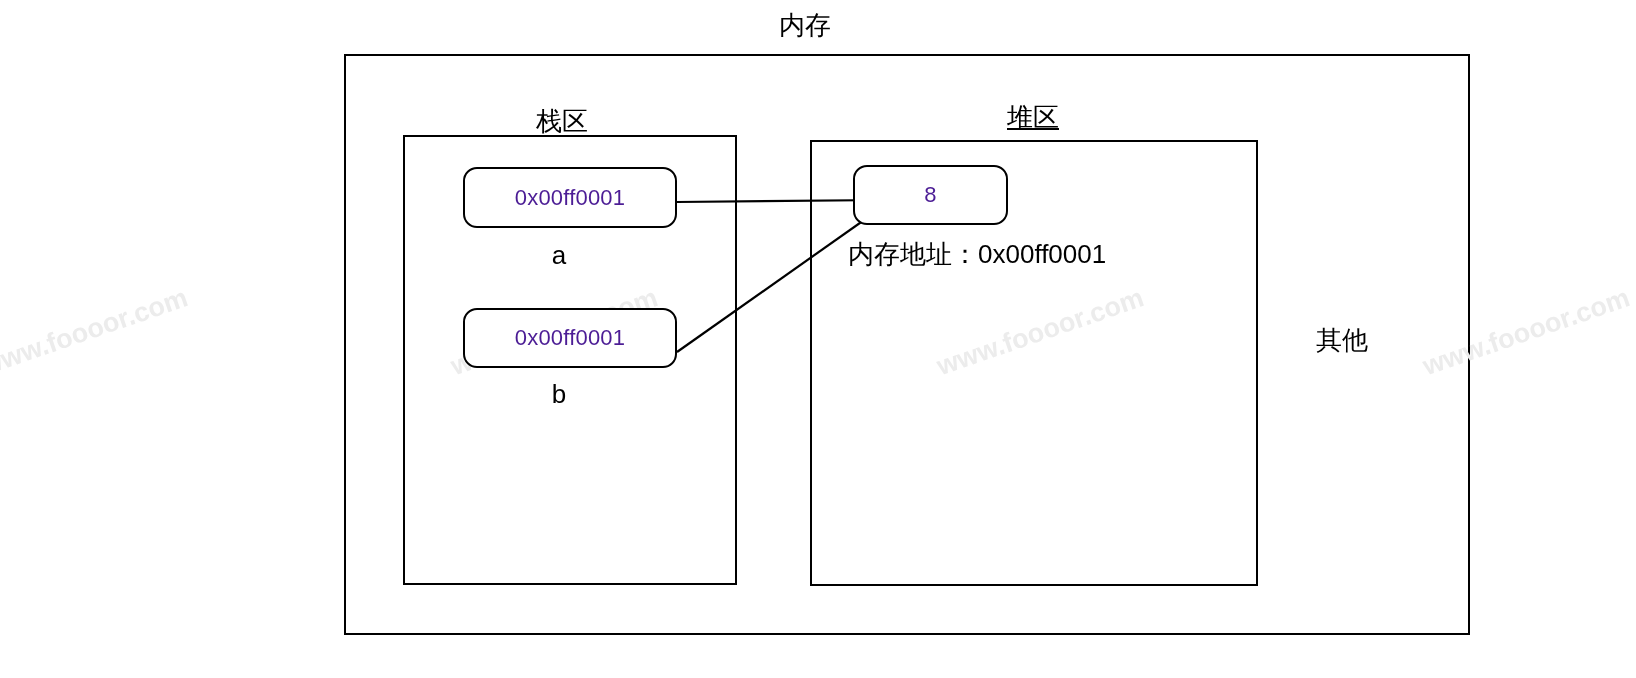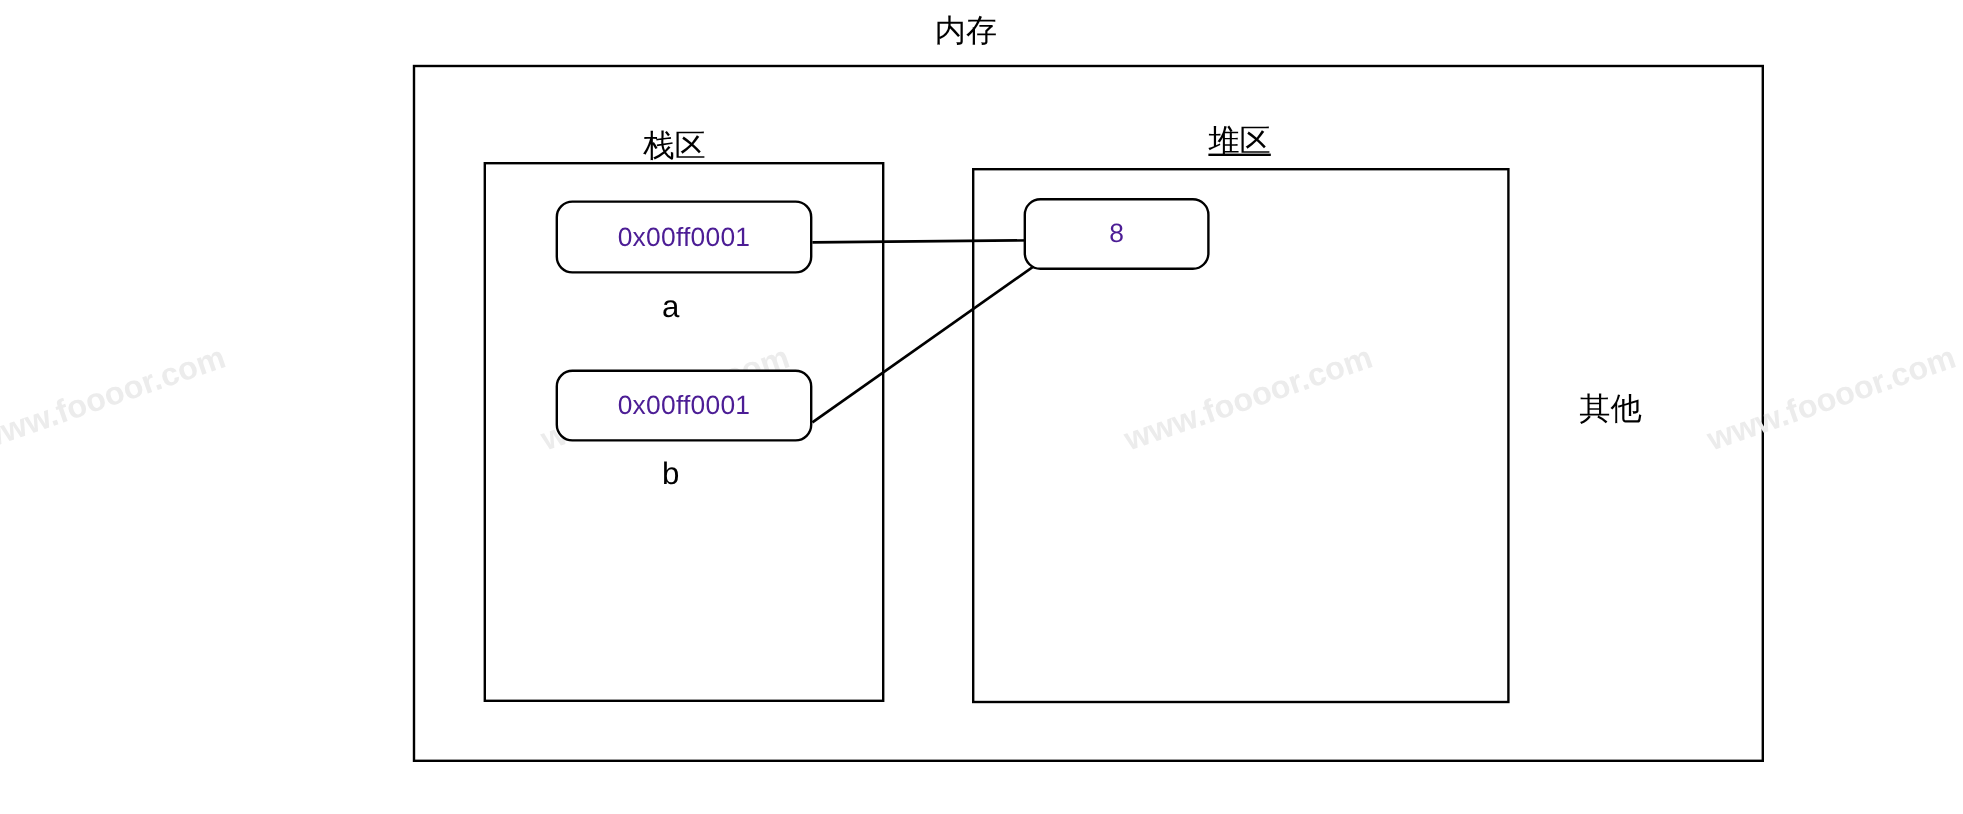--- a/index.html
+++ b/index.html
@@ -131,16 +131,17 @@
   <div class="caption centered" style="left:559px; top:242px;">a</div>
 
   <div class="rounded-node" style="left:463px; top:308px; width:214px; height:60px;">
     <span>0x00ff0001</span>
   </div>
   <div class="caption centered" style="left:559px; top:381px;">b</div>
 
   <div class="rounded-node" style="left:853px; top:165px; width:155px; height:60px;">
     <span>8</span>
   </div>
+  <div class="caption" style="left:848px; top:241px;">内存地址：0x00ff0001</div>
 
   <div class="caption centered" style="left:1342px; top:327px;">其他</div>
 
 </div>
 
 </body></html>

